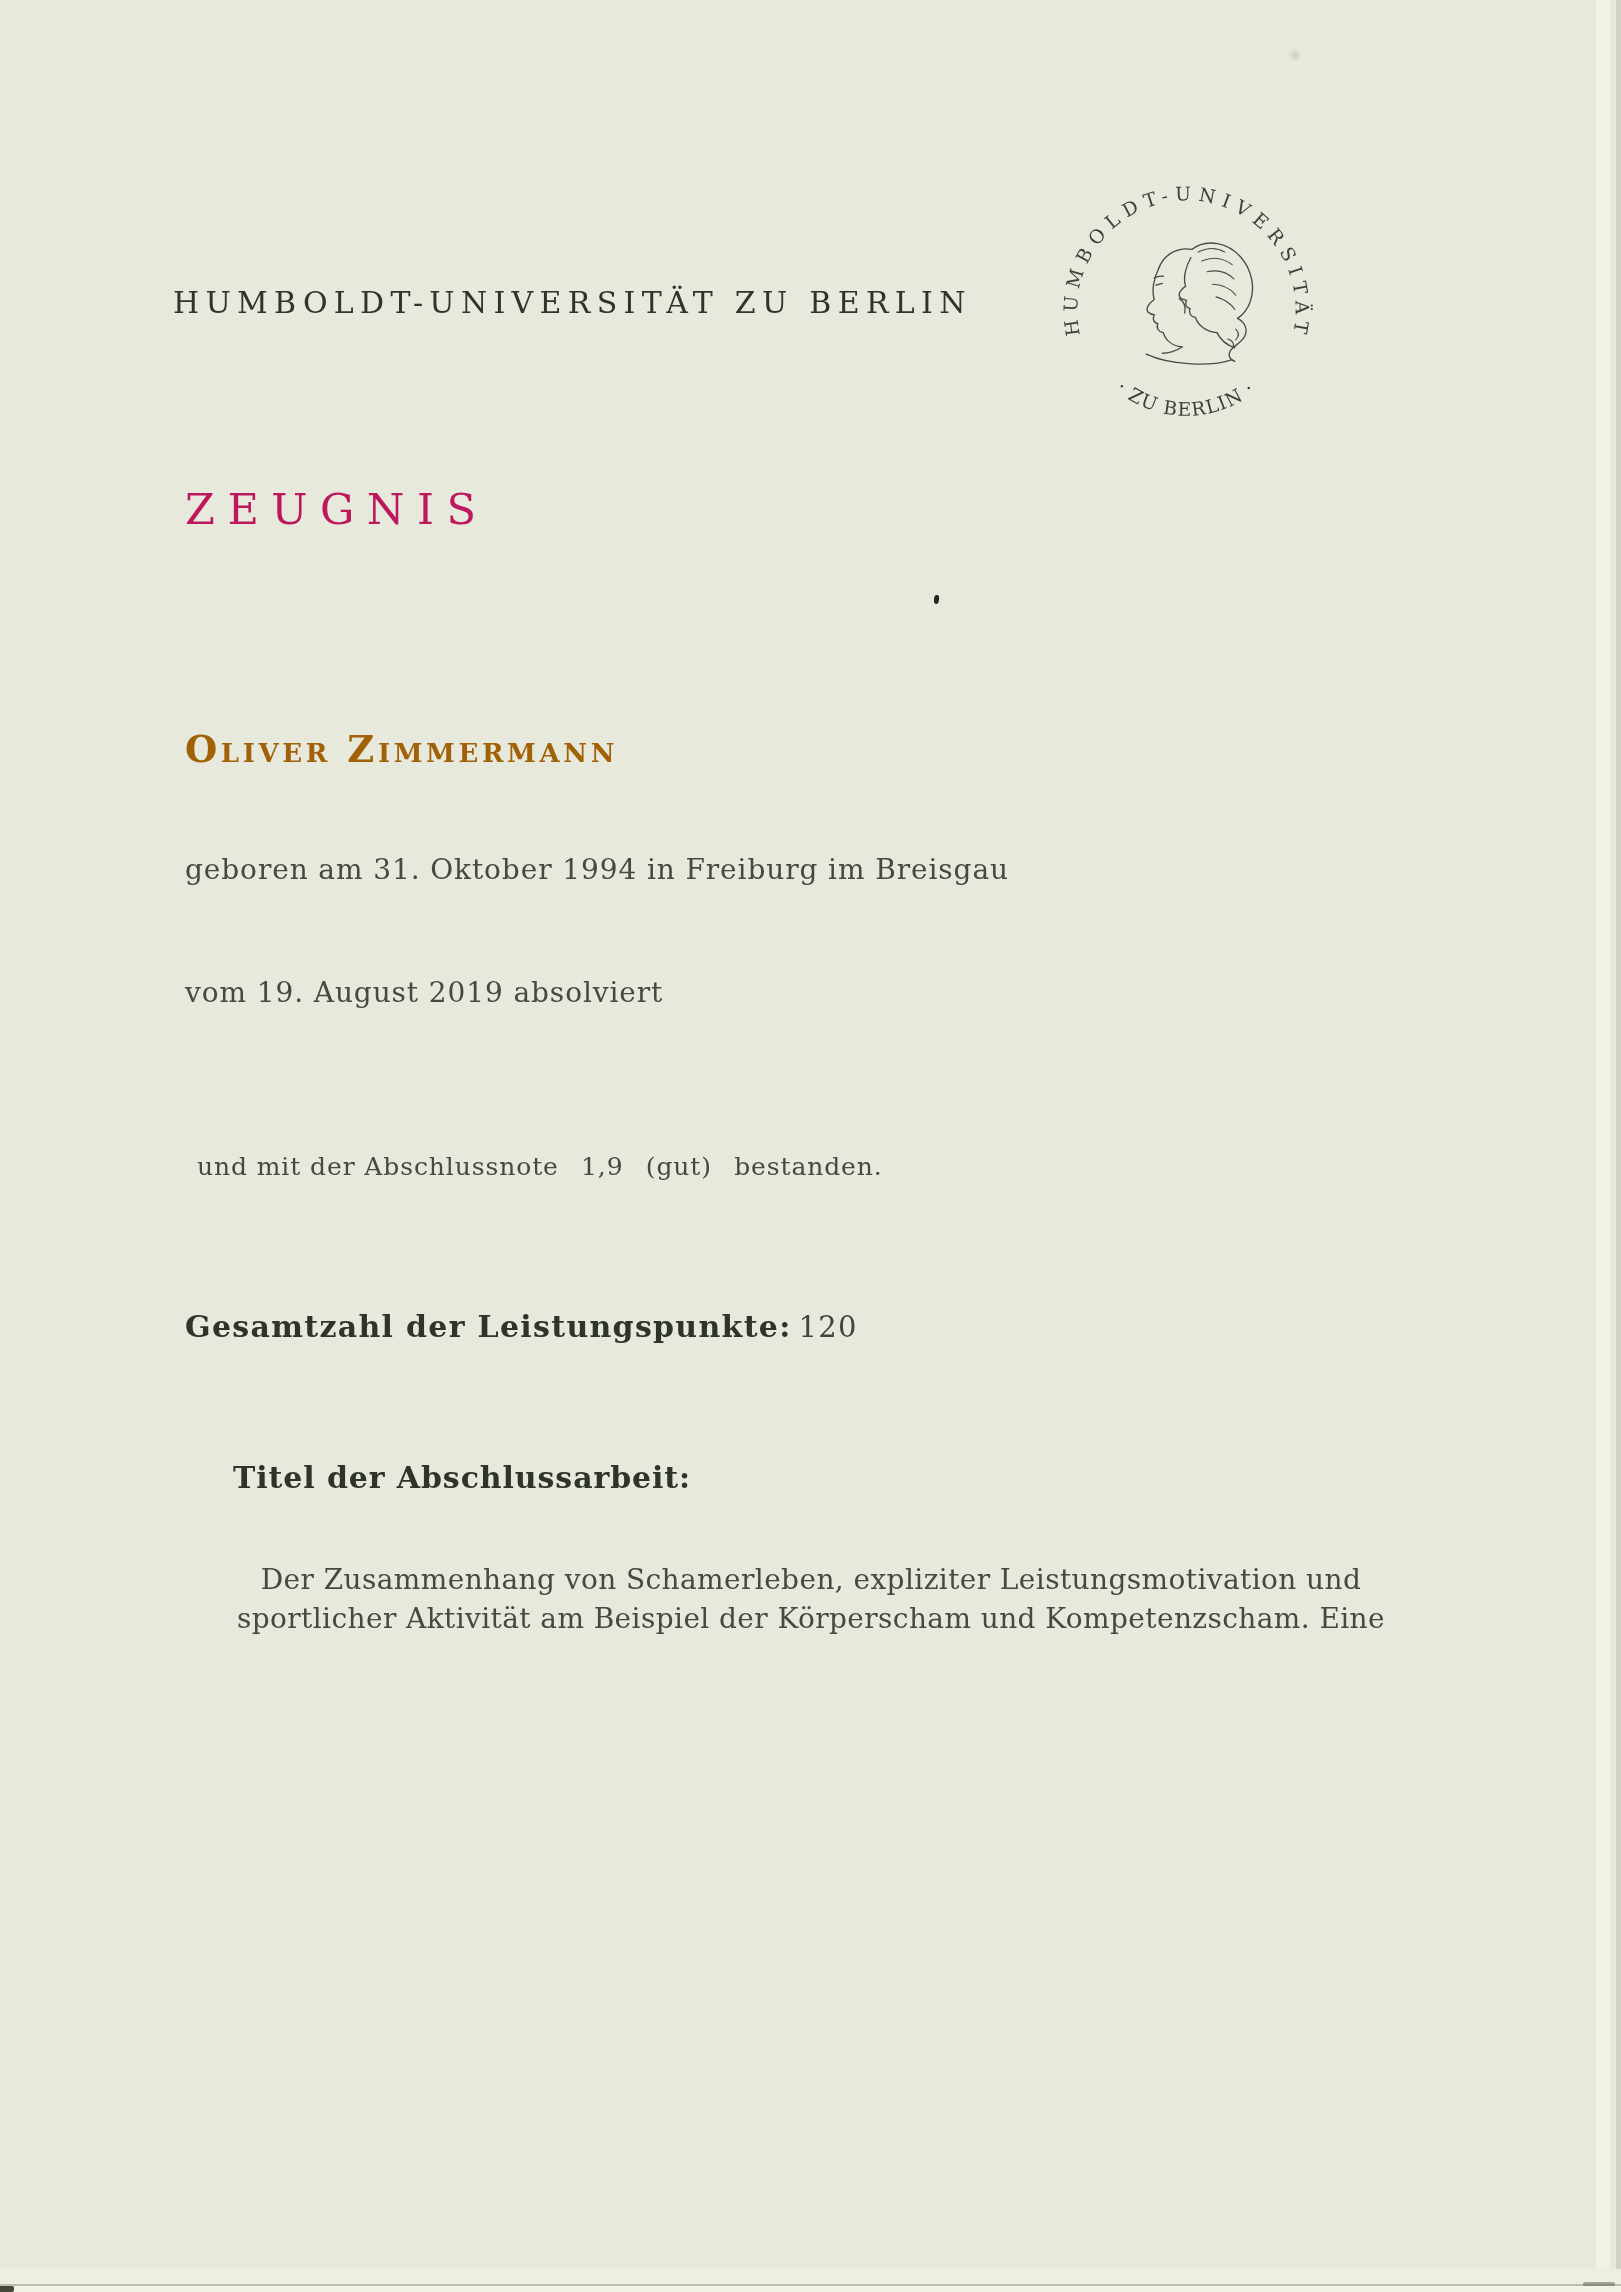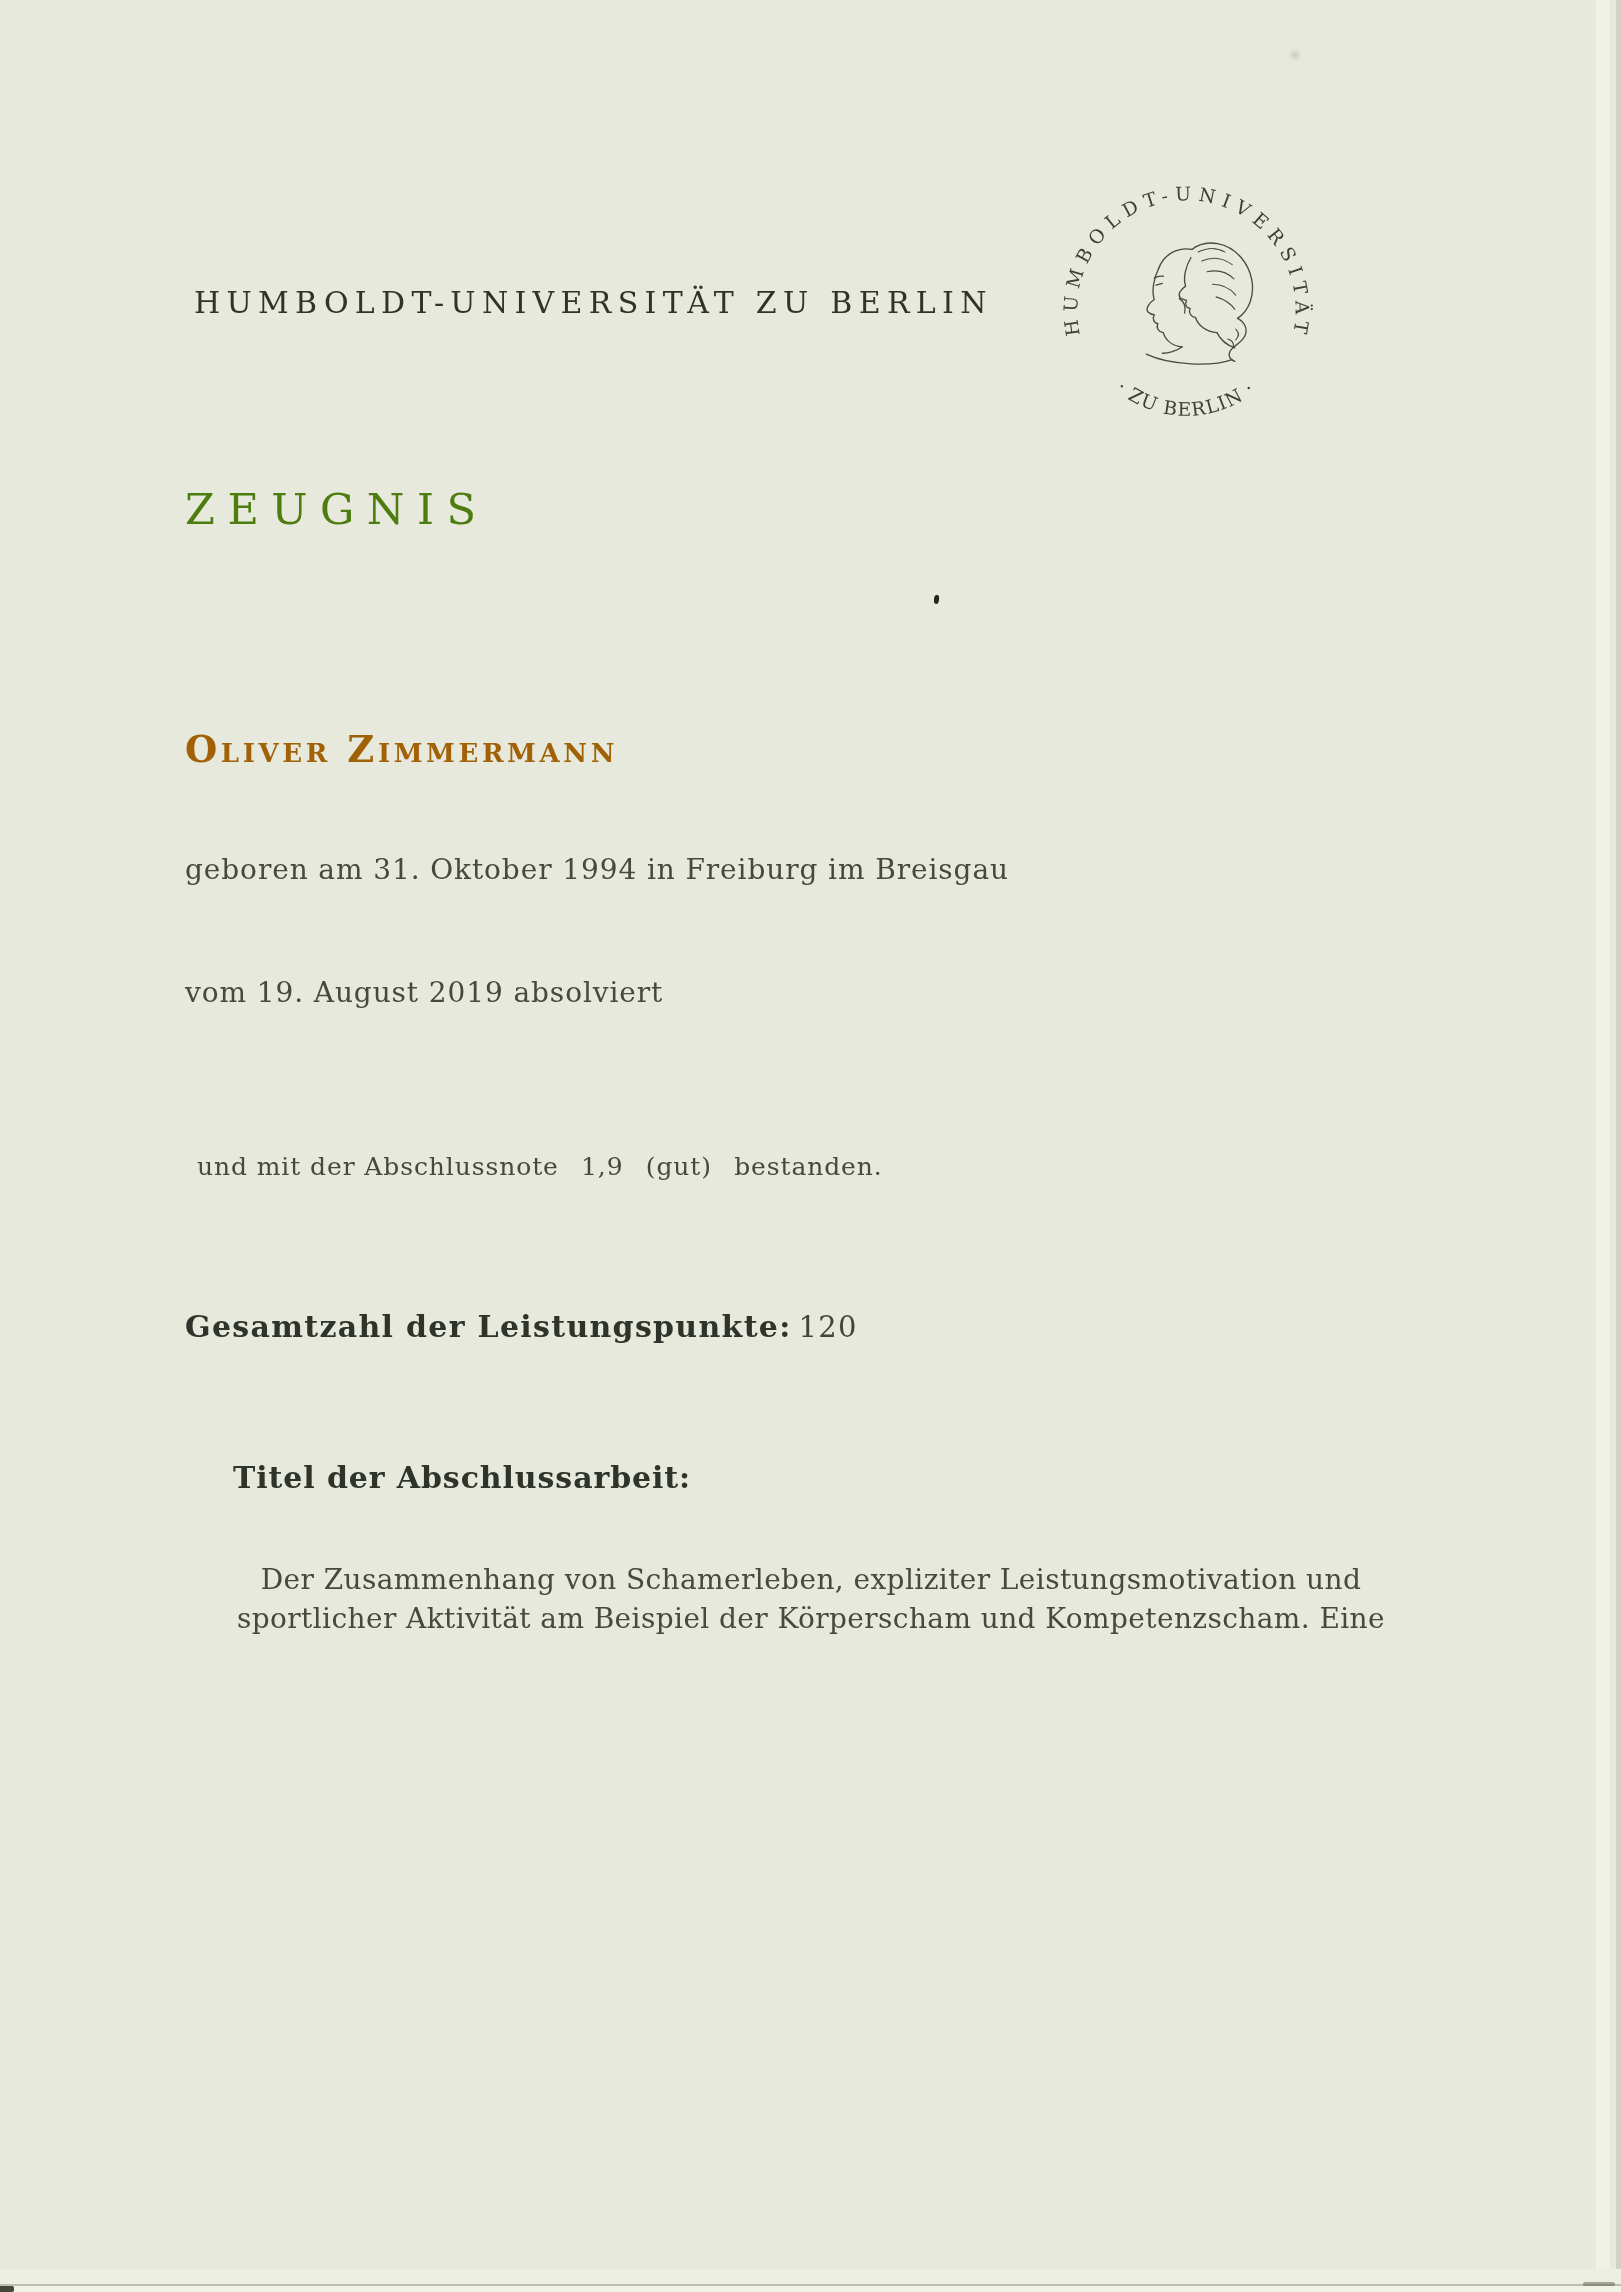--- a/index.html
+++ b/index.html
@@ -10,28 +10,28 @@
     margin: 0 auto;
     overflow: hidden;
     background: linear-gradient(180deg, #e8eadd 0%, #e7e9db 45%, #e5e7d9 90%, #e8ead d 100%);
     background-color: #e7e9dc;
     font-family: "DejaVu Serif", "Liberation Serif", serif;
     color: #454a3f;
   }
 
   
   .header-title {
-    position: absolute; left: 194px; top: 285px;
+    position: absolute; left: 173px; top: 285px;
     font-size: 30px; letter-spacing: 6.3px; white-space: nowrap;
     color: #2e332c;
   }
   .doc-title {
     position: absolute; left: 185px; top: 484px;
     font-size: 43px; letter-spacing: 12.5px; white-space: nowrap;
-    color: #4d7c0f;
+    color: #be185d;
   }
   .student-name {
     position: absolute; left: 185px; top: 727px;
     font-size: 37px; font-variant: small-caps; font-weight: 600;
     letter-spacing: 3.6px; white-space: nowrap; color: #a16207;
   }
   .birth-line {
     position: absolute; left: 185px; top: 853px;
     font-size: 28px; letter-spacing: 0.9px; white-space: nowrap;
   }

